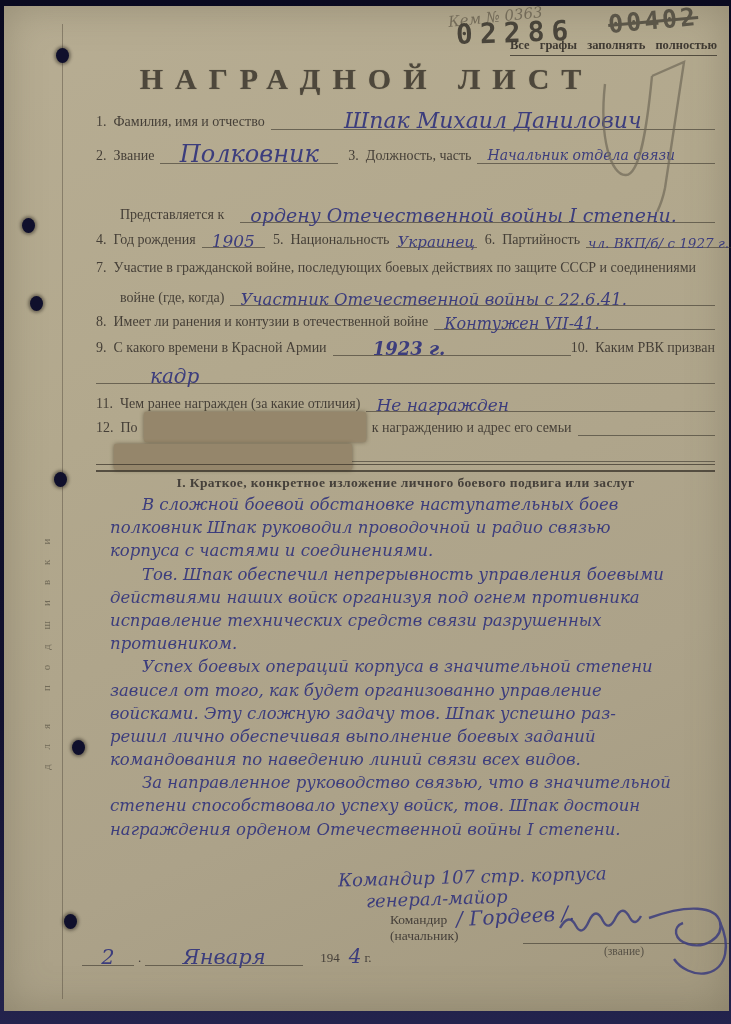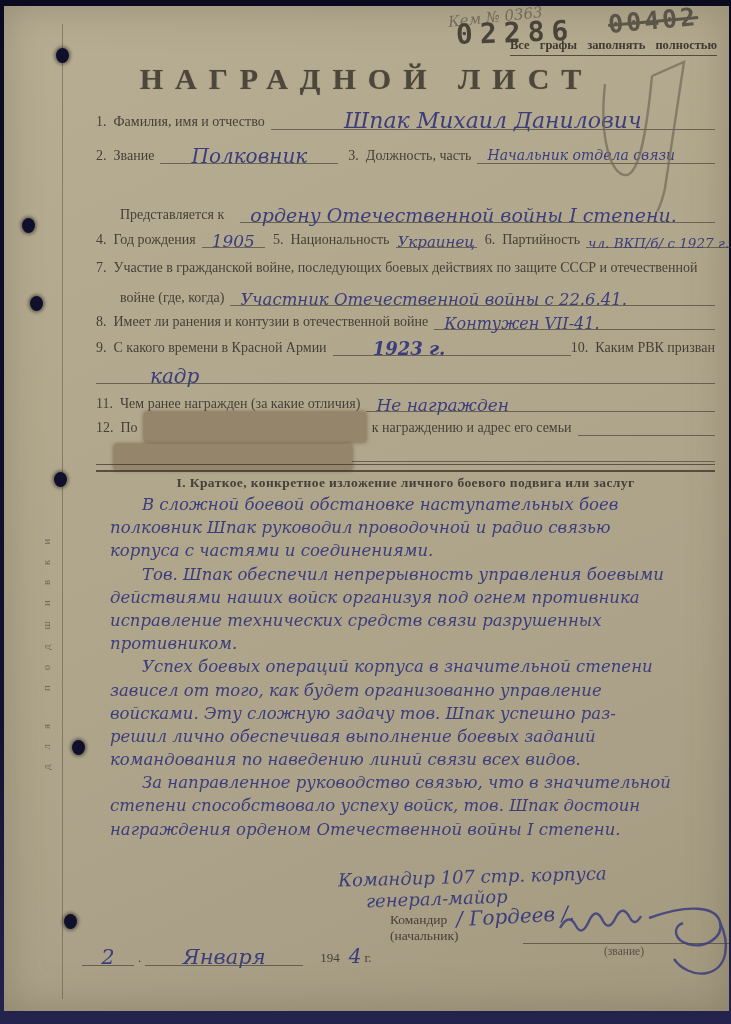--- a/index.html
+++ b/index.html
@@ -94,21 +94,21 @@
     <span class="lbl">Фамилия, имя и отчество</span>
     <span class="ul fill center">
       <span class="hand center" style="font-size:22px;">Шпак Михаил Данилович</span>
     </span>
   </div>
 
   <div class="row" style="top:134px;">
     <span class="num">2.</span>
     <span class="lbl">Звание</span>
     <span class="ul" style="width:178px;">
-      <span class="hand center" style="font-size:20px;">Полковник</span>
+      <span class="hand center" style="font-size:24px;">Полковник</span>
     </span>
     <span class="num" style="margin-left:10px;">3.</span>
     <span class="lbl">Должность, часть</span>
     <span class="ul fill">
       <span class="hand" style="font-size:14px;transform:translateY(-1px);">Начальник отдела связи</span>
     </span>
   </div>
 
   <div class="row" style="top:190px;height:27px;gap:10px;">
     <span class="lbl" style="margin-left:24px;">Представляется к</span>
@@ -130,21 +130,21 @@
     </span>
     <span class="num" style="margin-left:8px;">6.</span>
     <span class="lbl">Партийность</span>
     <span class="ul fill">
       <span class="hand" style="font-size:13.5px;padding:0 2px;">чл. ВКП/б/ с 1927 г.</span>
     </span>
   </div>
 
   <div class="row" style="top:250px;height:20px;">
     <span class="num">7.</span>
-    <span class="lbl">Участие в гражданской войне, последующих боевых действиях по защите СССР и отечественной</span>
+    <span class="lbl">Участие в гражданской войне, последующих боевых действиях по защите СССР и соединениями</span>
   </div>
   <div class="row" style="top:274px;height:26px;">
     <span class="lbl" style="margin-left:24px;">войне (где, когда)</span>
     <span class="ul fill">
       <span class="hand" style="font-size:16.5px;">Участник Отечественной войны с 22.6.41.</span>
     </span>
   </div>
 
   <div class="row" style="top:300px;">
     <span class="num">8.</span>

